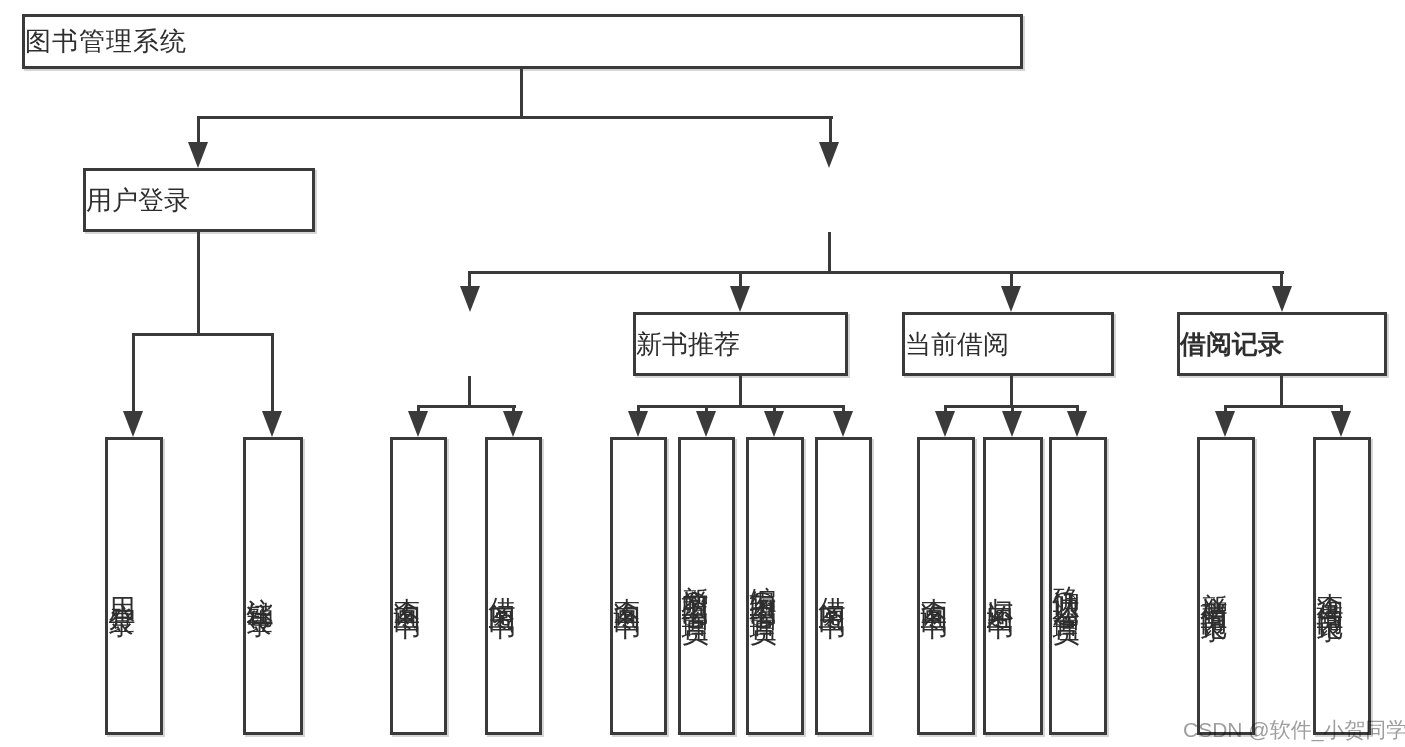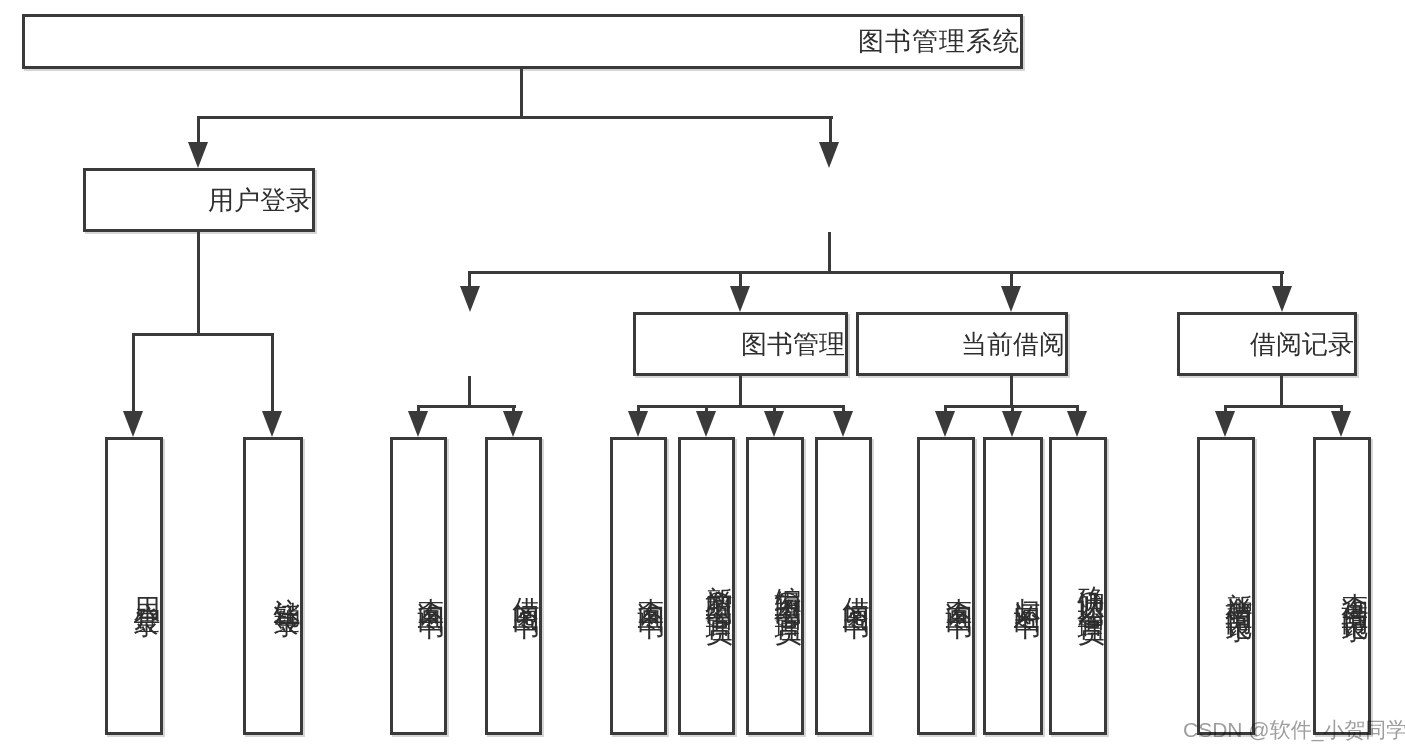--- a/index.html
+++ b/index.html
@@ -15,21 +15,21 @@
     background:var(--bg);
     overflow:hidden;
     font-family:"Liberation Sans","DejaVu Sans",sans-serif;
   }
   .box{
     position:absolute;
     box-sizing:border-box;
     background:#fff;
     border:3px solid var(--line);
     box-shadow:2px 2px 0 rgba(0,0,0,0.16);
-    display:flex;align-items:center;justify-content:flex-end;
+    display:flex;align-items:center;justify-content:flex-start;
   }
   .lbl{
     font-size:26px;
     color:var(--text);
     white-space:nowrap;
   }
   .root-lbl{letter-spacing:1px;}
   .vlbl{
     writing-mode:vertical-rl;
     text-orientation:mixed;
@@ -87,26 +87,26 @@
   <div class="vline" style="left:468px;top:271px;height:16px;"></div>
   <div class="arrow" style="left:460px;top:286px;"></div>
   <div class="vline" style="left:739px;top:271px;height:16px;"></div>
   <div class="arrow" style="left:730px;top:286px;"></div>
   <div class="vline" style="left:1010px;top:271px;height:16px;"></div>
   <div class="arrow" style="left:1001px;top:286px;"></div>
   <div class="vline" style="left:1280px;top:271px;height:16px;"></div>
   <div class="arrow" style="left:1272px;top:286px;"></div>
 
   <div class="box" style="left:633px;top:312px;width:215px;height:64px;">
-    <span class="lbl">图书管理</span>
+    <span class="lbl">新书推荐</span>
   </div>
-  <div class="box" style="left:856px;top:312px;width:212px;height:64px;">
+  <div class="box" style="left:902px;top:312px;width:212px;height:64px;">
     <span class="lbl">当前借阅</span>
   </div>
-  <div class="box" style="left:1177px;top:312px;width:180px;height:64px;">
+  <div class="box" style="left:1177px;top:312px;width:210px;height:64px;font-weight:bold;">
     <span class="lbl">借阅记录</span>
   </div>
 
   <div class="vline" style="left:468px;top:376px;height:31px;"></div>
   <div class="hline" style="left:417px;top:405px;width:99px;"></div>
   <div class="vline" style="left:417px;top:405px;height:9px;"></div>
   <div class="arrow" style="left:408px;top:411px;"></div>
   <div class="vline" style="left:512px;top:405px;height:9px;"></div>
   <div class="arrow" style="left:503px;top:411px;"></div>
 

